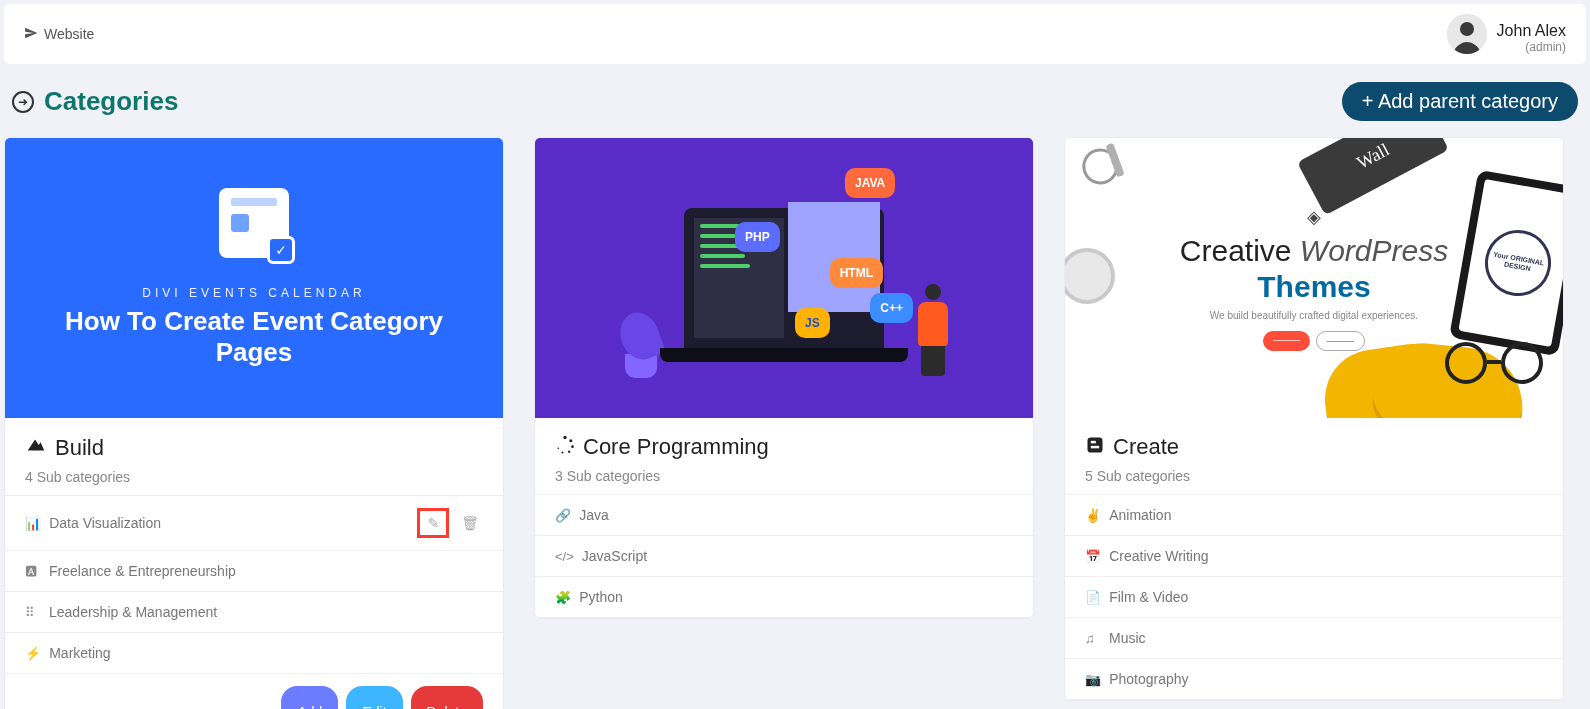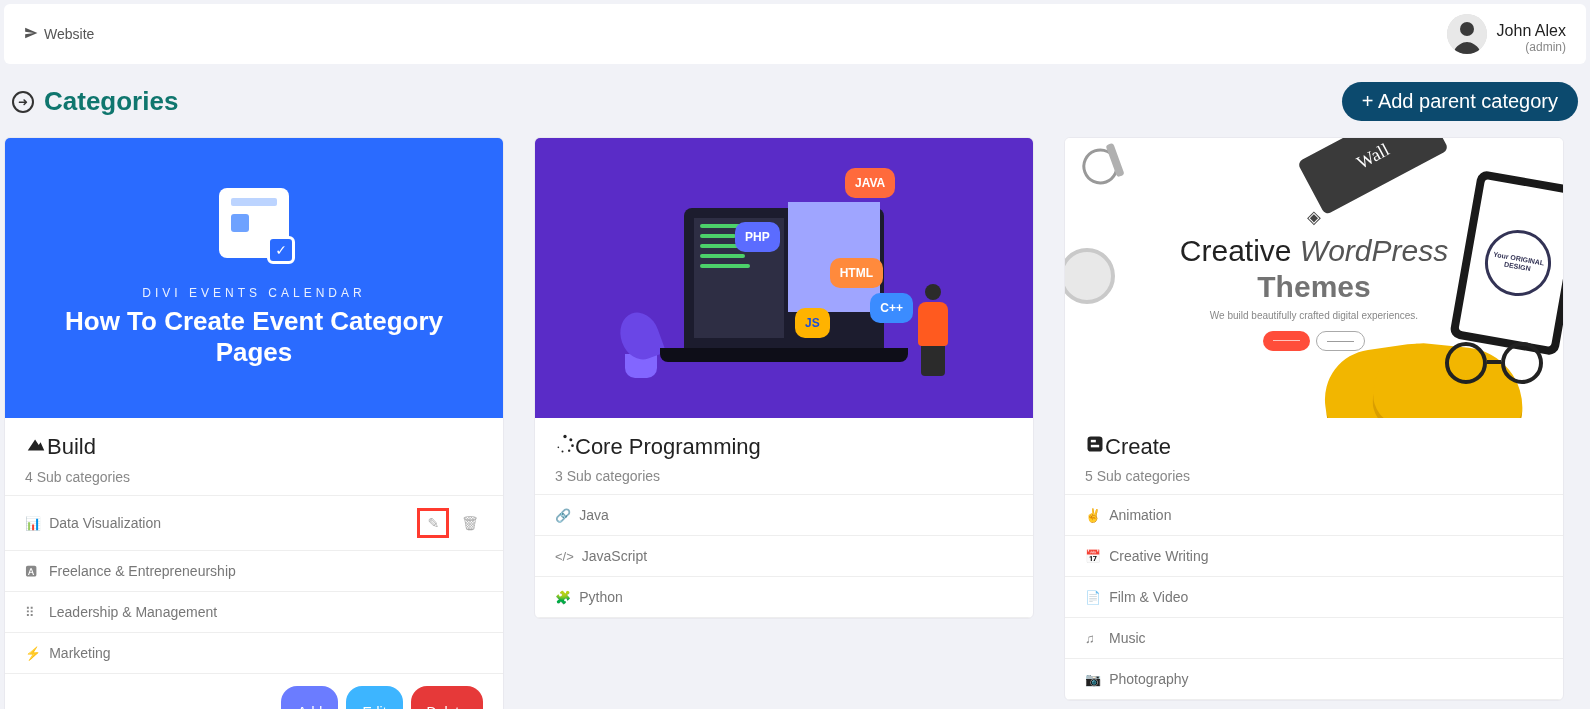--- a/index.html
+++ b/index.html
@@ -46,21 +46,21 @@
 .grid { display: flex; gap: 30px; padding: 10px 4px 20px 4px; align-items: flex-start; }
 .card {
   background: #fff;
   border-radius: 6px;
   flex: 0 0 500px;
   overflow: hidden;
   border: 1px solid #e9e9ef;
 }
 .card-img { height: 280px; position: relative; }
 .card-body { padding: 16px 20px 10px 20px; }
-.card-title-row { display: flex; align-items: flex-start; }
+.card-title-row { display: flex; align-items: center; gap: 8px; }
 .card-title { font-size: 22px; font-weight: 400; color: #222; }
 .card-sub { color: #888; font-size: 14px; margin-top: 8px; }
 .sub-list { border-top: 1px solid #eee; }
 .sub-item {
   padding: 12px 20px;
   border-bottom: 1px solid #eee;
   color: #777;
   font-size: 14px;
   display: flex;
   align-items: center;
@@ -106,21 +106,21 @@
 .plant { position:absolute; left:90px; bottom:40px; }
 .plant .pot{width:32px;height:24px;background:#8266ff;border-radius:0 0 10px 10px;}
 .plant .leaf{width:38px;height:48px;background:#6a46e6;border-radius:50% 50% 0 50%;transform:rotate(-20deg);margin-bottom:-6px;margin-left:-4px;}
 
 
 .img3 { background:#fff; display:flex; align-items:center; justify-content:center; position:relative; overflow:hidden;}
 .img3 .center { text-align:center; }
 .img3 .diamond { font-size:18px; color:#444; margin-bottom:6px;}
 .img3 .h1 { font-size:30px; color:#222; }
 .img3 .h1 i { color:#555;}
-.img3 .h2 { font-size:30px; font-weight:700; color:#737373; margin-top:2px;}
+.img3 .h2 { font-size:30px; font-weight:700; color:#0369a1; margin-top:2px;}
 .img3 .tagline{ font-size:10px; color:#888; margin-top:6px;}
 .img3 .btns { margin-top:10px; display:flex; gap:6px; justify-content:center;}
 .img3 .rb{ padding:4px 10px; border-radius:12px; font-size:9px;}
 .img3 .rb1{ background:#ff4d3a; color:#fff;}
 .img3 .rb2{ border:1px solid #aaa; color:#666;}
 .shoe{position:absolute;bottom:-18px;left:52%;width:150px;height:90px;background:#f2b600;border-radius:50px 60px 30px 30px;transform:rotate(-8deg);box-shadow:0 -6px 0 #d99e00 inset;}
 .shoe.s2{left:62%;transform:rotate(6deg);}
 .glasses{position:absolute;right:20px;bottom:30px;}
 .glasses .lens{display:inline-block;width:42px;height:42px;border:4px solid #222;border-radius:50%;}
 .glasses .bridge{display:inline-block;width:14px;height:4px;background:#222;vertical-align:top;margin-top:18px;}

